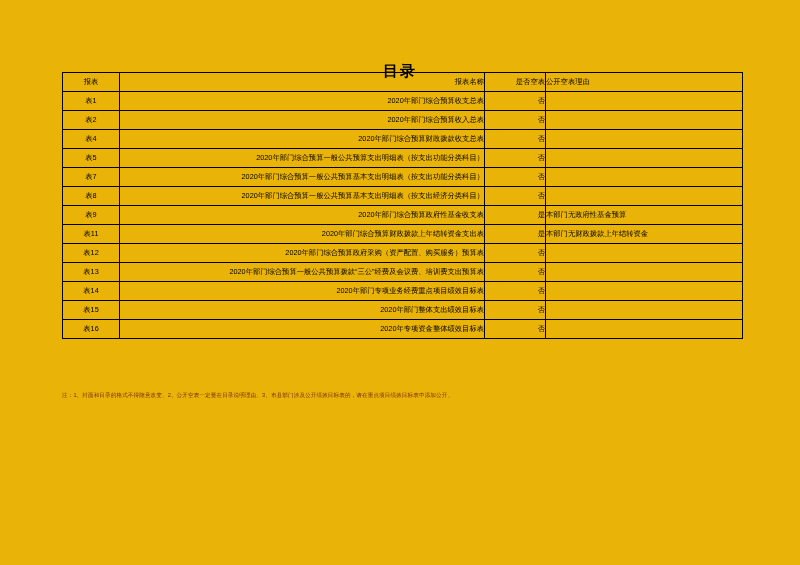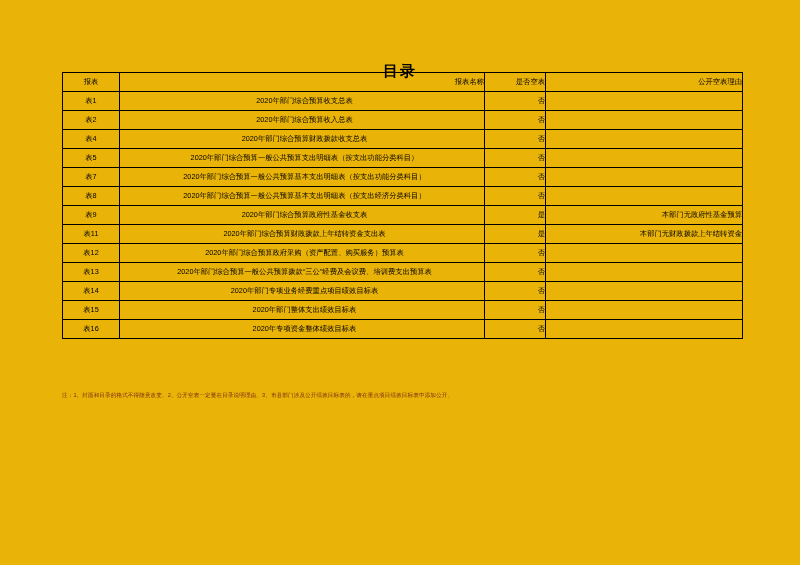--- a/index.html
+++ b/index.html
@@ -42,23 +42,23 @@
     font-size: 7.3px;
   }
   table.catalog td, table.catalog th {
     border: 1px solid #000;
     padding: 0;
     height: 18px;
     vertical-align: middle;
     font-weight: normal;
   }
   .col-no    { width: 56px;  text-align: center; }
-  .col-name  { width: 364px; text-align: center; padding-left: 5px !important; }
+  .col-name  { width: 364px; text-align: right; padding-left: 5px !important; }
   .col-empty { width: 60px;  text-align: right; }
-  .col-reason{ width: 196px; text-align: right; }
+  .col-reason{ width: 196px; text-align: left; }
 
   thead td {
     text-align: center;
     height: 19px;
   }
   thead .col-name { text-align: right; padding-left: 0 !important; }
 
   .note {
     position: absolute;
     top: 392px;

